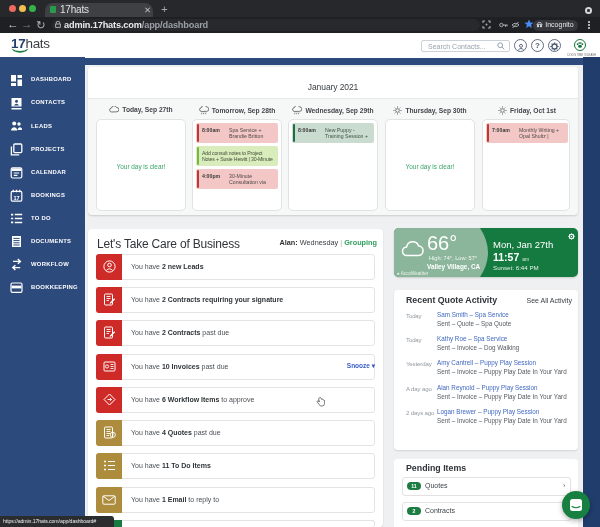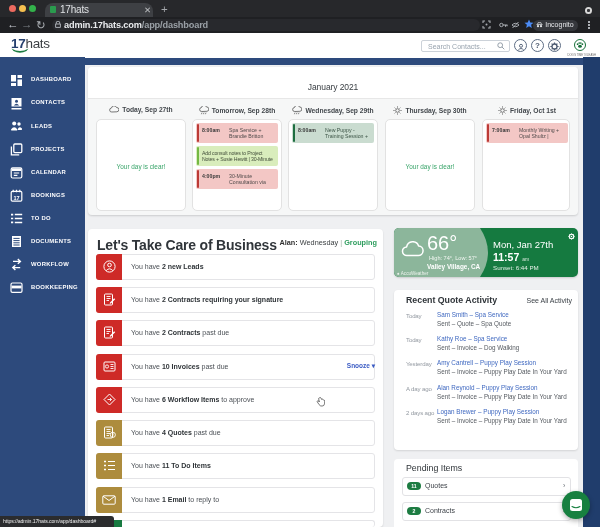--- a/index.html
+++ b/index.html
@@ -46,21 +46,21 @@
 .ev .bar{position:absolute;left:0.5px;top:1px;width:2.5px;height:18px;border-radius:1px}
 .ev .tm{position:absolute;left:6px;top:3.5px;font-size:5.2px;font-weight:bold;color:#3a3a3a}
 .ev .ds{position:absolute;left:33px;top:3.5px;width:47px;font-size:5.2px;line-height:6.5px;color:#4f4a4a}
 .ev.pink{background:#f3c7c5}.ev.pink .bar{background:#bc3a36}
 .ev.grn1{background:#d9edbc}.ev.grn1 .bar{background:#74b843}
 .ev.grn1 .ds2{position:absolute;left:6px;top:3.5px;width:76px;font-size:5.2px;line-height:6.5px;letter-spacing:-0.15px;color:#44503c}
 .ev.grn2{background:#cadcd0}.ev.grn2 .bar{background:#1d6e40}
 .ev.grn2 .ds{color:#3c5446}
 
 #lets{left:88px;top:229px;width:295px;height:298px;background:#fff;border-radius:4px;box-shadow:0 1px 2px rgba(0,0,0,.12)}
-#letstitle{left:97px;top:237px;font-size:14px;letter-spacing:-0.2px;font-weight:bold;color:#30353a}
+#letstitle{left:97px;top:237px;font-size:12px;letter-spacing:-0.2px;font-weight:normal;color:#30353a}
 #sort{left:96px;top:238px;width:281px;text-align:right;font-size:7.3px;color:#2f9e5f;font-weight:bold}
 #sort b{color:#333}
 #sort u{text-decoration:none;color:#3c4043;font-weight:normal}
 #sort i{font-style:normal;color:#9db3a4;font-weight:normal}
 .row{left:96px;width:279px;height:26px;background:#fff;border:1px solid #e4e4e7;border-radius:3px}
 .ric{left:96px;width:26px;height:26px;border-radius:3px 0 0 3px;color:#fff}
 .red{background:#ce2a27}.gold{background:#ad8c3d}.grnic{background:#187a41}
 .rtx{left:131px;font-size:7px;color:#4a4f55;white-space:nowrap}
 .rtx b{color:#2f3438}
 #snooze{left:330px;top:362px;width:45px;font-size:6.5px;font-weight:bold;color:#3b5cc4;text-align:right}
@@ -76,21 +76,21 @@
 #wsun{position:absolute;left:99px;top:35.5px;font-size:6.2px;color:#e2eee5}
 
 #recent{left:394px;top:290px;width:184px;height:160px;background:#fff;border-radius:4px;box-shadow:0 1px 2px rgba(0,0,0,.12)}
 #rectitle{left:406px;top:295px;font-size:8.8px;font-weight:bold;color:#2f3439}
 #seeall{left:480px;top:297px;width:92px;text-align:right;font-size:7px;color:#3c4248}
 .ralab{left:406px;font-size:6.1px;letter-spacing:-0.15px;color:#9298a0}
 .raname{left:437px;font-size:6.3px;color:#3f68c0;white-space:nowrap}
 .raline{left:437px;font-size:6.3px;color:#565b61;white-space:nowrap}
 
 #pending{left:394px;top:459px;width:184px;height:68px;background:#fff;border-radius:4px 4px 0 0}
-#pendtitle{left:406px;top:463px;font-size:8.8px;font-weight:normal;color:#2f3439}
+#pendtitle{left:406px;top:463px;font-size:8.8px;font-weight:bold;color:#2f3439}
 .prow{left:402px;width:169px;height:19px;border:1px solid #e2e2e5;border-radius:3px;background:#fff}
 .badge{width:14px;height:8px;border-radius:4px;background:#1d7c42;color:#fff;font-size:5.2px;font-weight:bold;text-align:center;line-height:8px}
 .plab{font-size:7px;color:#3f444a}
 .chev{font-size:7px;color:#6a7076}
 
 #intercom{left:562px;top:491px;width:28px;height:28px;border-radius:50%;background:#178040;box-shadow:0 2px 5px rgba(0,0,0,.3)}
 #tooltip{left:0;top:516px;width:114px;height:11px;background:#2b2c2e;border-radius:0 3px 0 0;color:#ececec;font-size:5.2px;line-height:11px;text-align:left;padding-left:3px;white-space:nowrap;letter-spacing:-0.1px}
 
 #sidebar{left:0;top:57px;width:85px;height:470px;background:#2d4a7c}
 .sbi{left:10px;width:13px;height:13px}

